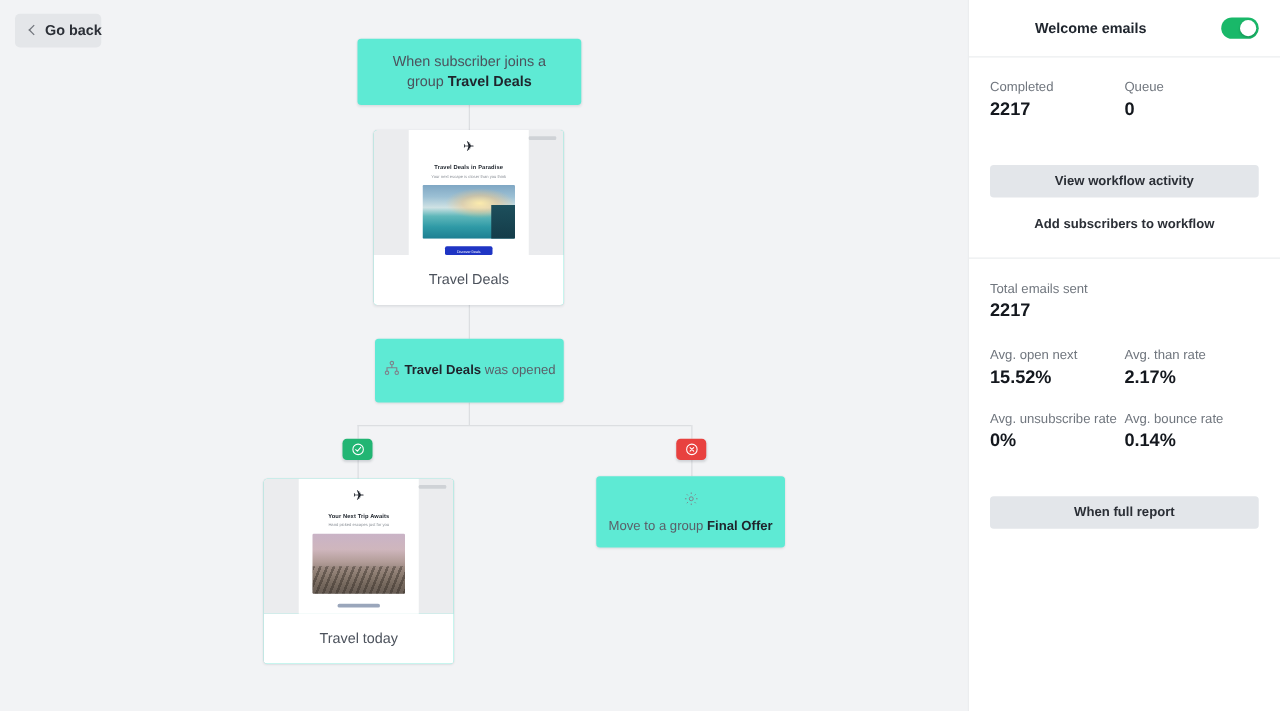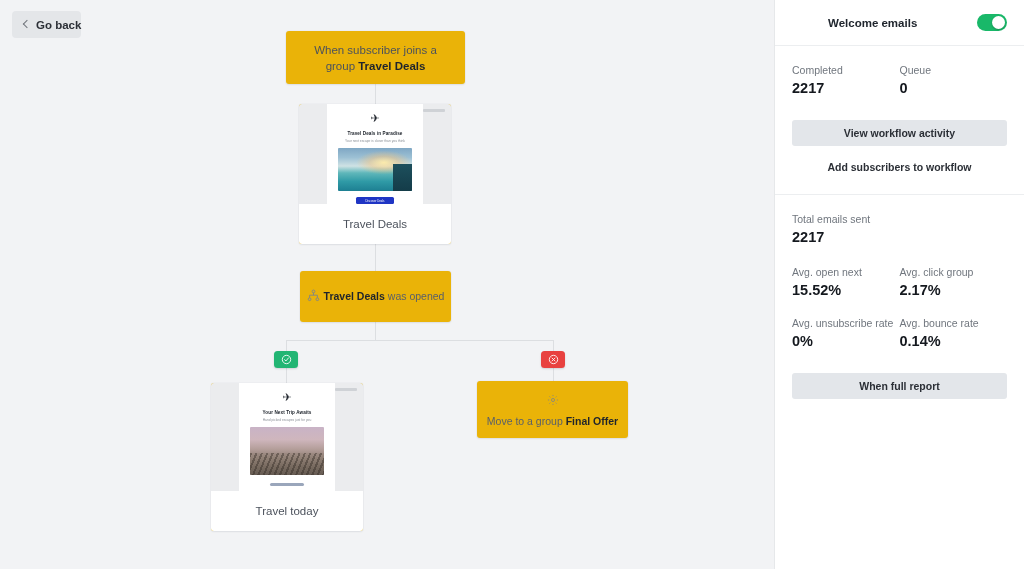--- a/index.html
+++ b/index.html
@@ -37,21 +37,21 @@
   }
 
   
   .wire { position: absolute; background: #dcdee1; }
   .wire.v { width: 1px; }
   .wire.h { height: 1px; }
 
   
   .node {
     position: absolute;
-    background: #eab308;
+    background: #5eead4;
     border-radius: 3px;
     box-shadow: 0 1px 2px rgba(16,24,40,.07), 0 0 0 1px rgba(16,24,40,.02);
   }
 
   .node-trigger {
     left: 286px; top: 31px; width: 179px; height: 53px;
     display: flex; align-items: center; justify-content: center;
     text-align: center; padding: 0 18px;
   }
   .node-trigger .txt { font-size: 11.5px; line-height: 16px; color: #4c525c; }
@@ -173,21 +173,21 @@
     box-shadow: 0 1px 2px rgba(0,0,0,.22);
   }
 
   .sb-sec { padding: 17px 17px 19px 17px; border-bottom: 1px solid #eceef0; }
   .stat-row { display: flex; }
   .stat { flex: 1 1 0; }
   .stat .k { font-size: 10.5px; color: #70767e; line-height: 14px; }
   .stat .v { font-size: 14.5px; font-weight: bold; color: #14181e; line-height: 20px; margin-top: 1px; }
 
   .btn-fill {
-    margin-top: 22px; width: 100%; height: 26px;
+    margin-top: 34px; width: 100%; height: 26px;
     background: #e3e6ea; border: none; border-radius: 3px;
     font-family: "Liberation Sans", sans-serif;
     font-size: 10.5px; font-weight: bold; color: #2b2f36;
     cursor: pointer;
   }
   .btn-link {
     margin-top: 15px; width: 100%;
     background: transparent; border: none;
     font-family: "Liberation Sans", sans-serif;
     font-size: 10.5px; font-weight: bold; color: #2b2f36;
@@ -334,21 +334,21 @@
     <div class="sb-sec2">
       <div class="total-k">Total emails sent</div>
       <div class="total-v">2217</div>
 
       <div class="rate-grid">
         <div class="rate">
           <div class="k">Avg. open next</div>
           <div class="v">15.52%</div>
         </div>
         <div class="rate">
-          <div class="k">Avg. click group</div>
+          <div class="k">Avg. than rate</div>
           <div class="v">2.17%</div>
         </div>
         <div class="rate">
           <div class="k">Avg. unsubscribe rate</div>
           <div class="v">0%</div>
         </div>
         <div class="rate">
           <div class="k">Avg. bounce rate</div>
           <div class="v">0.14%</div>
         </div>

